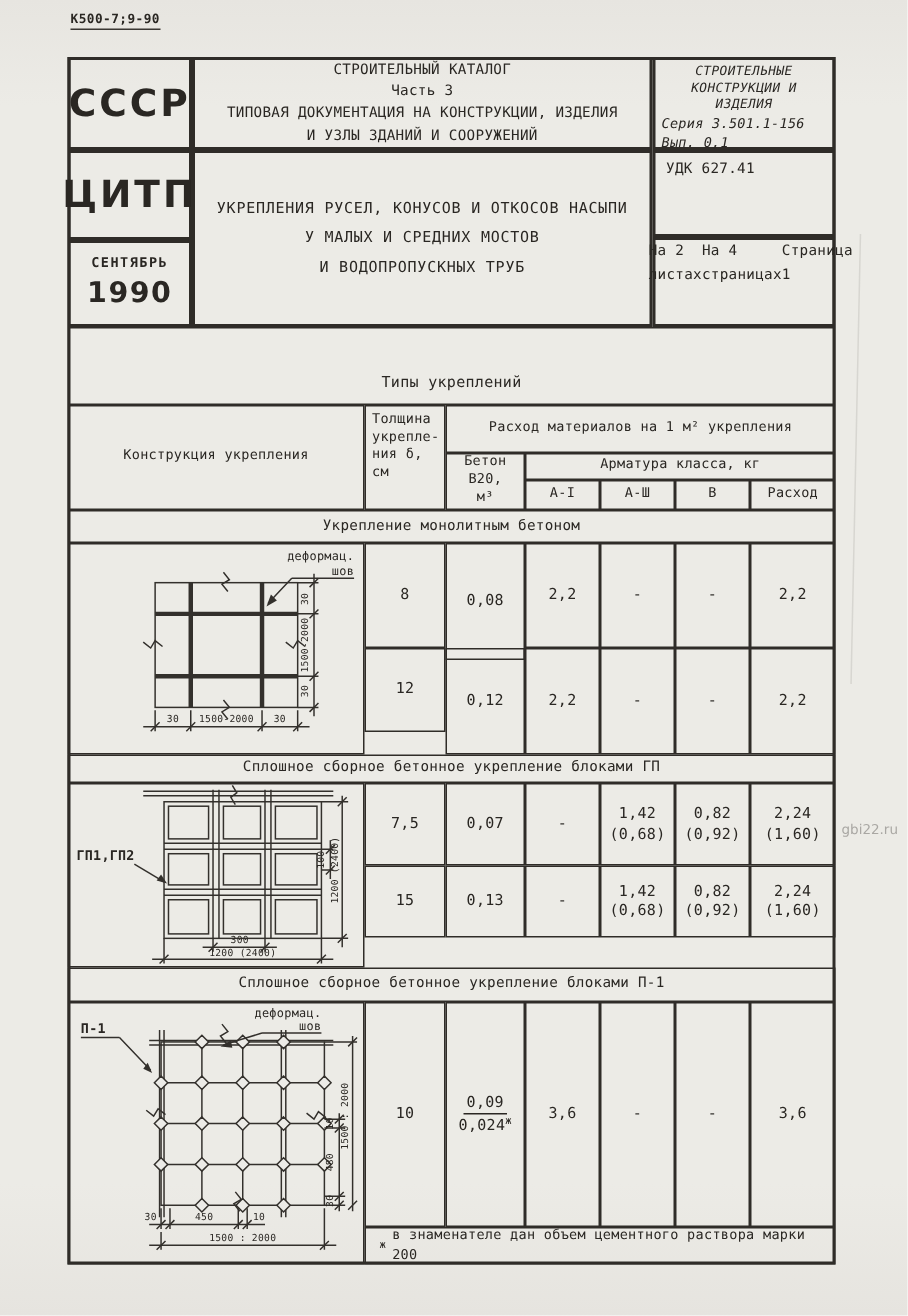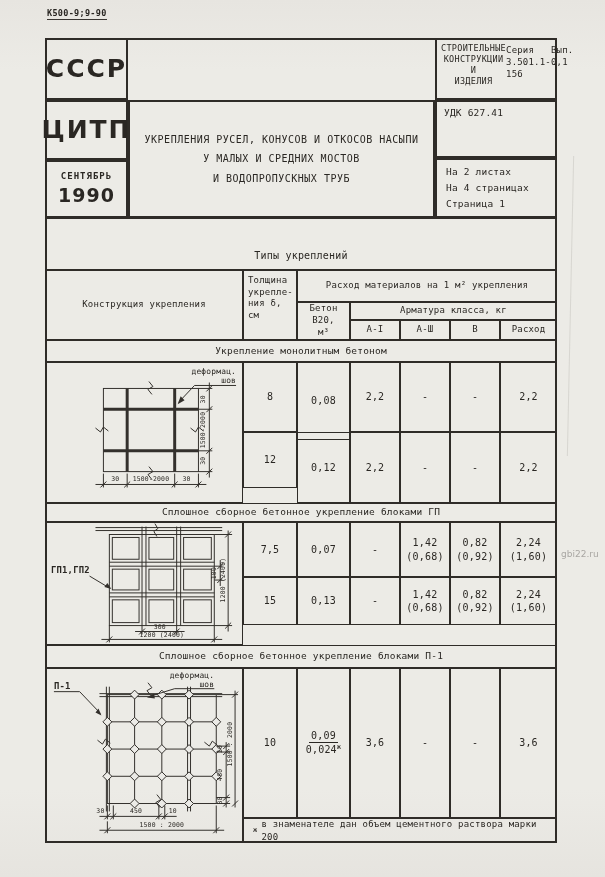--- a/index.html
+++ b/index.html
@@ -15,25 +15,25 @@
     display:flex; align-items:center; justify-content:center; text-align:center;
     white-space:pre-line; font-size:10px; line-height:1.35; letter-spacing:.2px;}
   .tcell{border-width:2px;}
   .stamp-big{font-family:"DejaVu Sans","Liberation Sans",sans-serif; font-weight:bold;
     font-size:25px; letter-spacing:2px;}
   .stamp-month{flex-direction:column; gap:1px;}
   .stamp-month .m{font-size:9px; font-weight:bold; letter-spacing:1px;}
   .stamp-month .y{font-family:"DejaVu Sans","Liberation Sans",sans-serif; font-weight:bold; font-size:19px; letter-spacing:1px;}
   .catalog{font-size:9.5px; line-height:1.55;}
   .doctitle{font-size:10px; line-height:1.95; letter-spacing:.5px;}
-  .series-cell{flex-direction:row; align-items:stretch; justify-content:flex-start; padding:3px 4px; text-align:left;}
+  .series-cell{flex-direction:column; align-items:stretch; justify-content:flex-start; padding:3px 4px; text-align:left;font-style:italic;}
   .series-cell .hdr{text-align:center; font-size:8.5px; line-height:1.3; letter-spacing:.3px;}
   .series-cell .ln{font-size:9px; margin-top:1px;}
   .udk-cell{align-items:flex-start; justify-content:flex-start; padding:5px 7px; font-size:9.5px;}
-  .pages-cell{flex-direction:column; align-items:flex-start; justify-content:center; padding-left:9px; font-size:9.5px; line-height:1.65; text-align:left;}
+  .pages-cell{flex-direction:row; align-items:flex-start; justify-content:center; padding-left:9px; font-size:9.5px; line-height:1.65; text-align:left;}
   .caption-cell{align-items:flex-end; padding-bottom:7px; font-size:10px;}
   .hdr-cell{font-size:9px; line-height:1.3;}
   .thick-hdr{align-items:flex-start; justify-content:flex-start; text-align:left; padding:4px 2px 0 4px;}
   .sec-title{font-size:9.5px;}
   .data{font-size:10px;}
   .diagram-cell{align-items:center; justify-content:center; padding:0;}
   .frac{display:flex; flex-direction:column; align-items:center; line-height:1.3;}
   .frac .num{border-bottom:1px solid #2a2723; padding:0 2px;}
   sup{font-size:7px;}
   .note-cell{font-size:9px;}
@@ -51,32 +51,36 @@
   svg path,svg rect,svg line{stroke:#33302c; fill:none; stroke-width:1;}
   svg .thick{stroke-width:3;}
   svg .arrow{fill:#33302c; stroke:none;}
   svg .dia{fill:#ecebe7;}
 </style>
 </head>
 <body>
 
 <div class="page">
 
-  <div class="doc-code">К500-9;9-90</div>
+  <div class="doc-code">К500-7;9-90</div>
   <div class="watermark">gbi22.ru</div>
   <div class="page-curl"></div>
 
   <div class="frame"></div>
 
   <div class="cell tcell stamp-big" style="left:45px;top:100px;width:83px;height:60px">ЦИТП</div>
   <div class="cell tcell stamp-big" style="left:45px;top:38px;width:83px;height:62px">СССР</div>
   <div class="cell tcell stamp-month" style="left:45px;top:160px;width:83px;height:58px">
     <span class="m">СЕНТЯБРЬ</span>
     <span class="y">1990</span>
   </div>
+  <div class="cell tcell catalog" style="left:128px;top:38px;width:307px;height:62px">СТРОИТЕЛЬНЫЙ КАТАЛОГ
+Часть 3
+ТИПОВАЯ ДОКУМЕНТАЦИЯ НА КОНСТРУКЦИИ, ИЗДЕЛИЯ
+И УЗЛЫ ЗДАНИЙ И СООРУЖЕНИЙ</div>
   <div class="cell tcell doctitle" style="left:128px;top:100px;width:307px;height:118px">УКРЕПЛЕНИЯ РУСЕЛ, КОНУСОВ И ОТКОСОВ НАСЫПИ
 У МАЛЫХ И СРЕДНИХ МОСТОВ
 И ВОДОПРОПУСКНЫХ ТРУБ</div>
   <div class="cell tcell series-cell" style="left:435px;top:38px;width:122px;height:62px">
     <span class="hdr">СТРОИТЕЛЬНЫЕ
 КОНСТРУКЦИИ И
 ИЗДЕЛИЯ</span>
     <span class="ln">Серия 3.501.1-156</span>
     <span class="ln">Вып. 0,1</span>
   </div>

